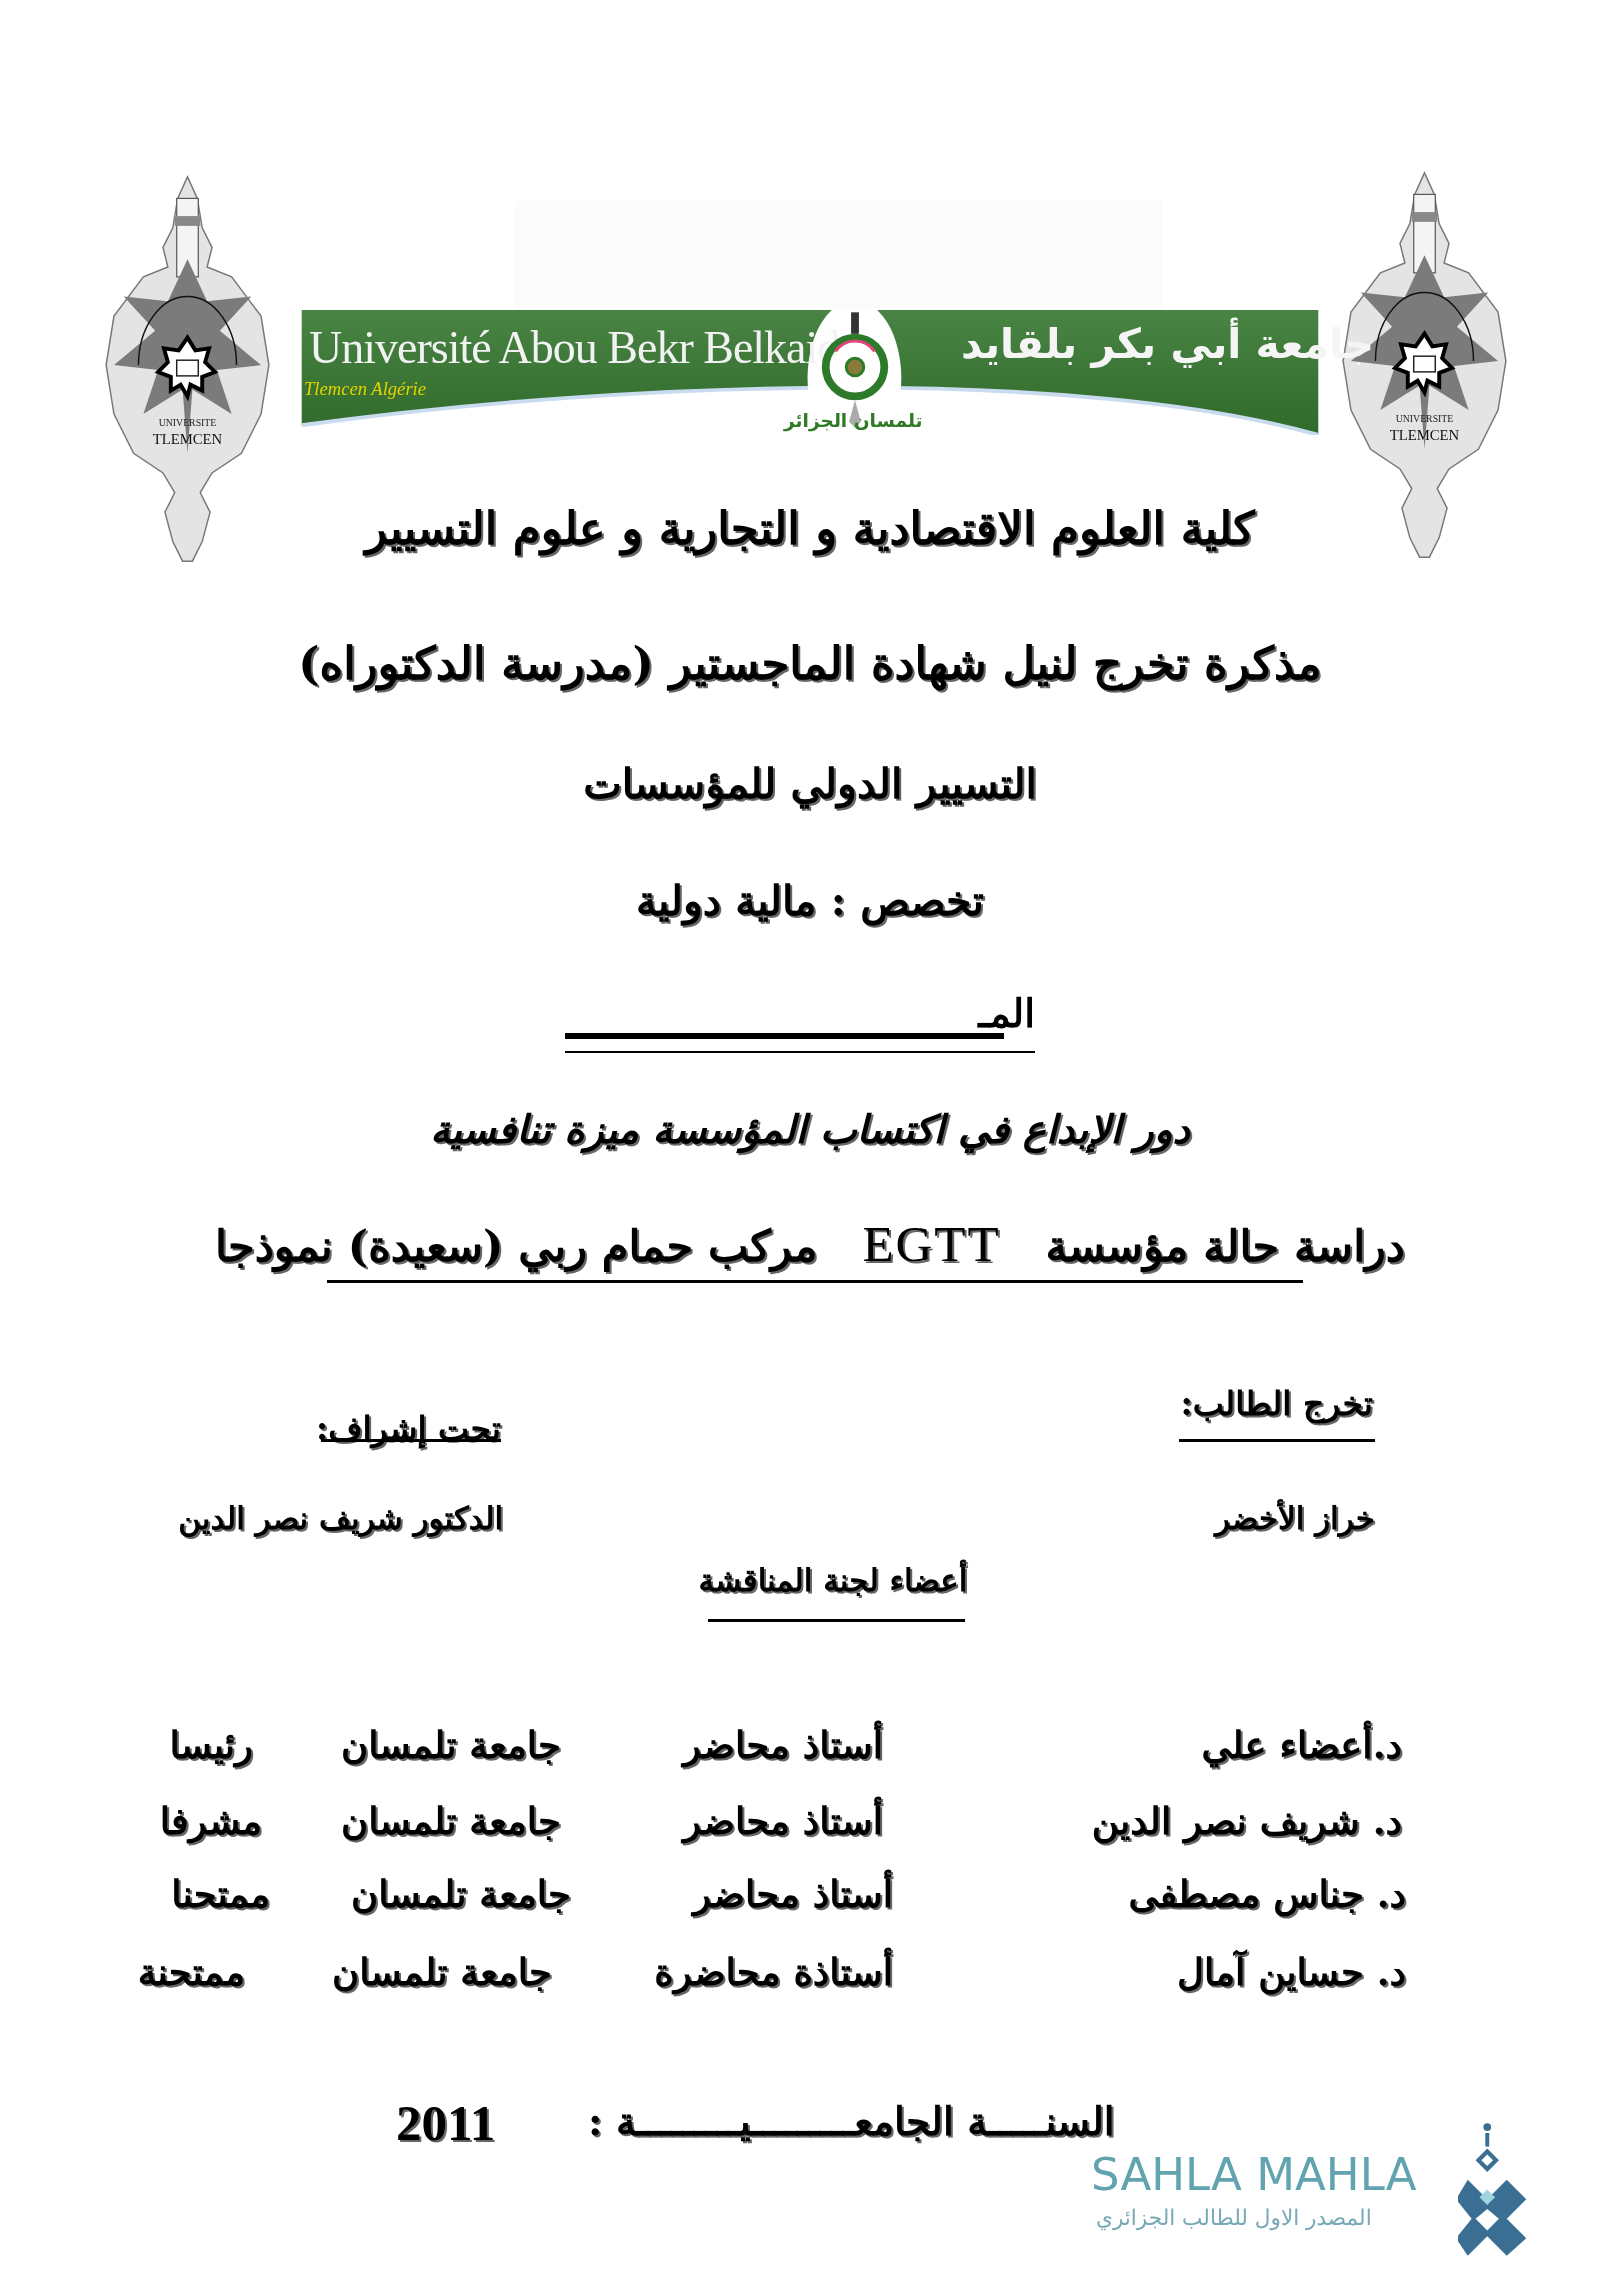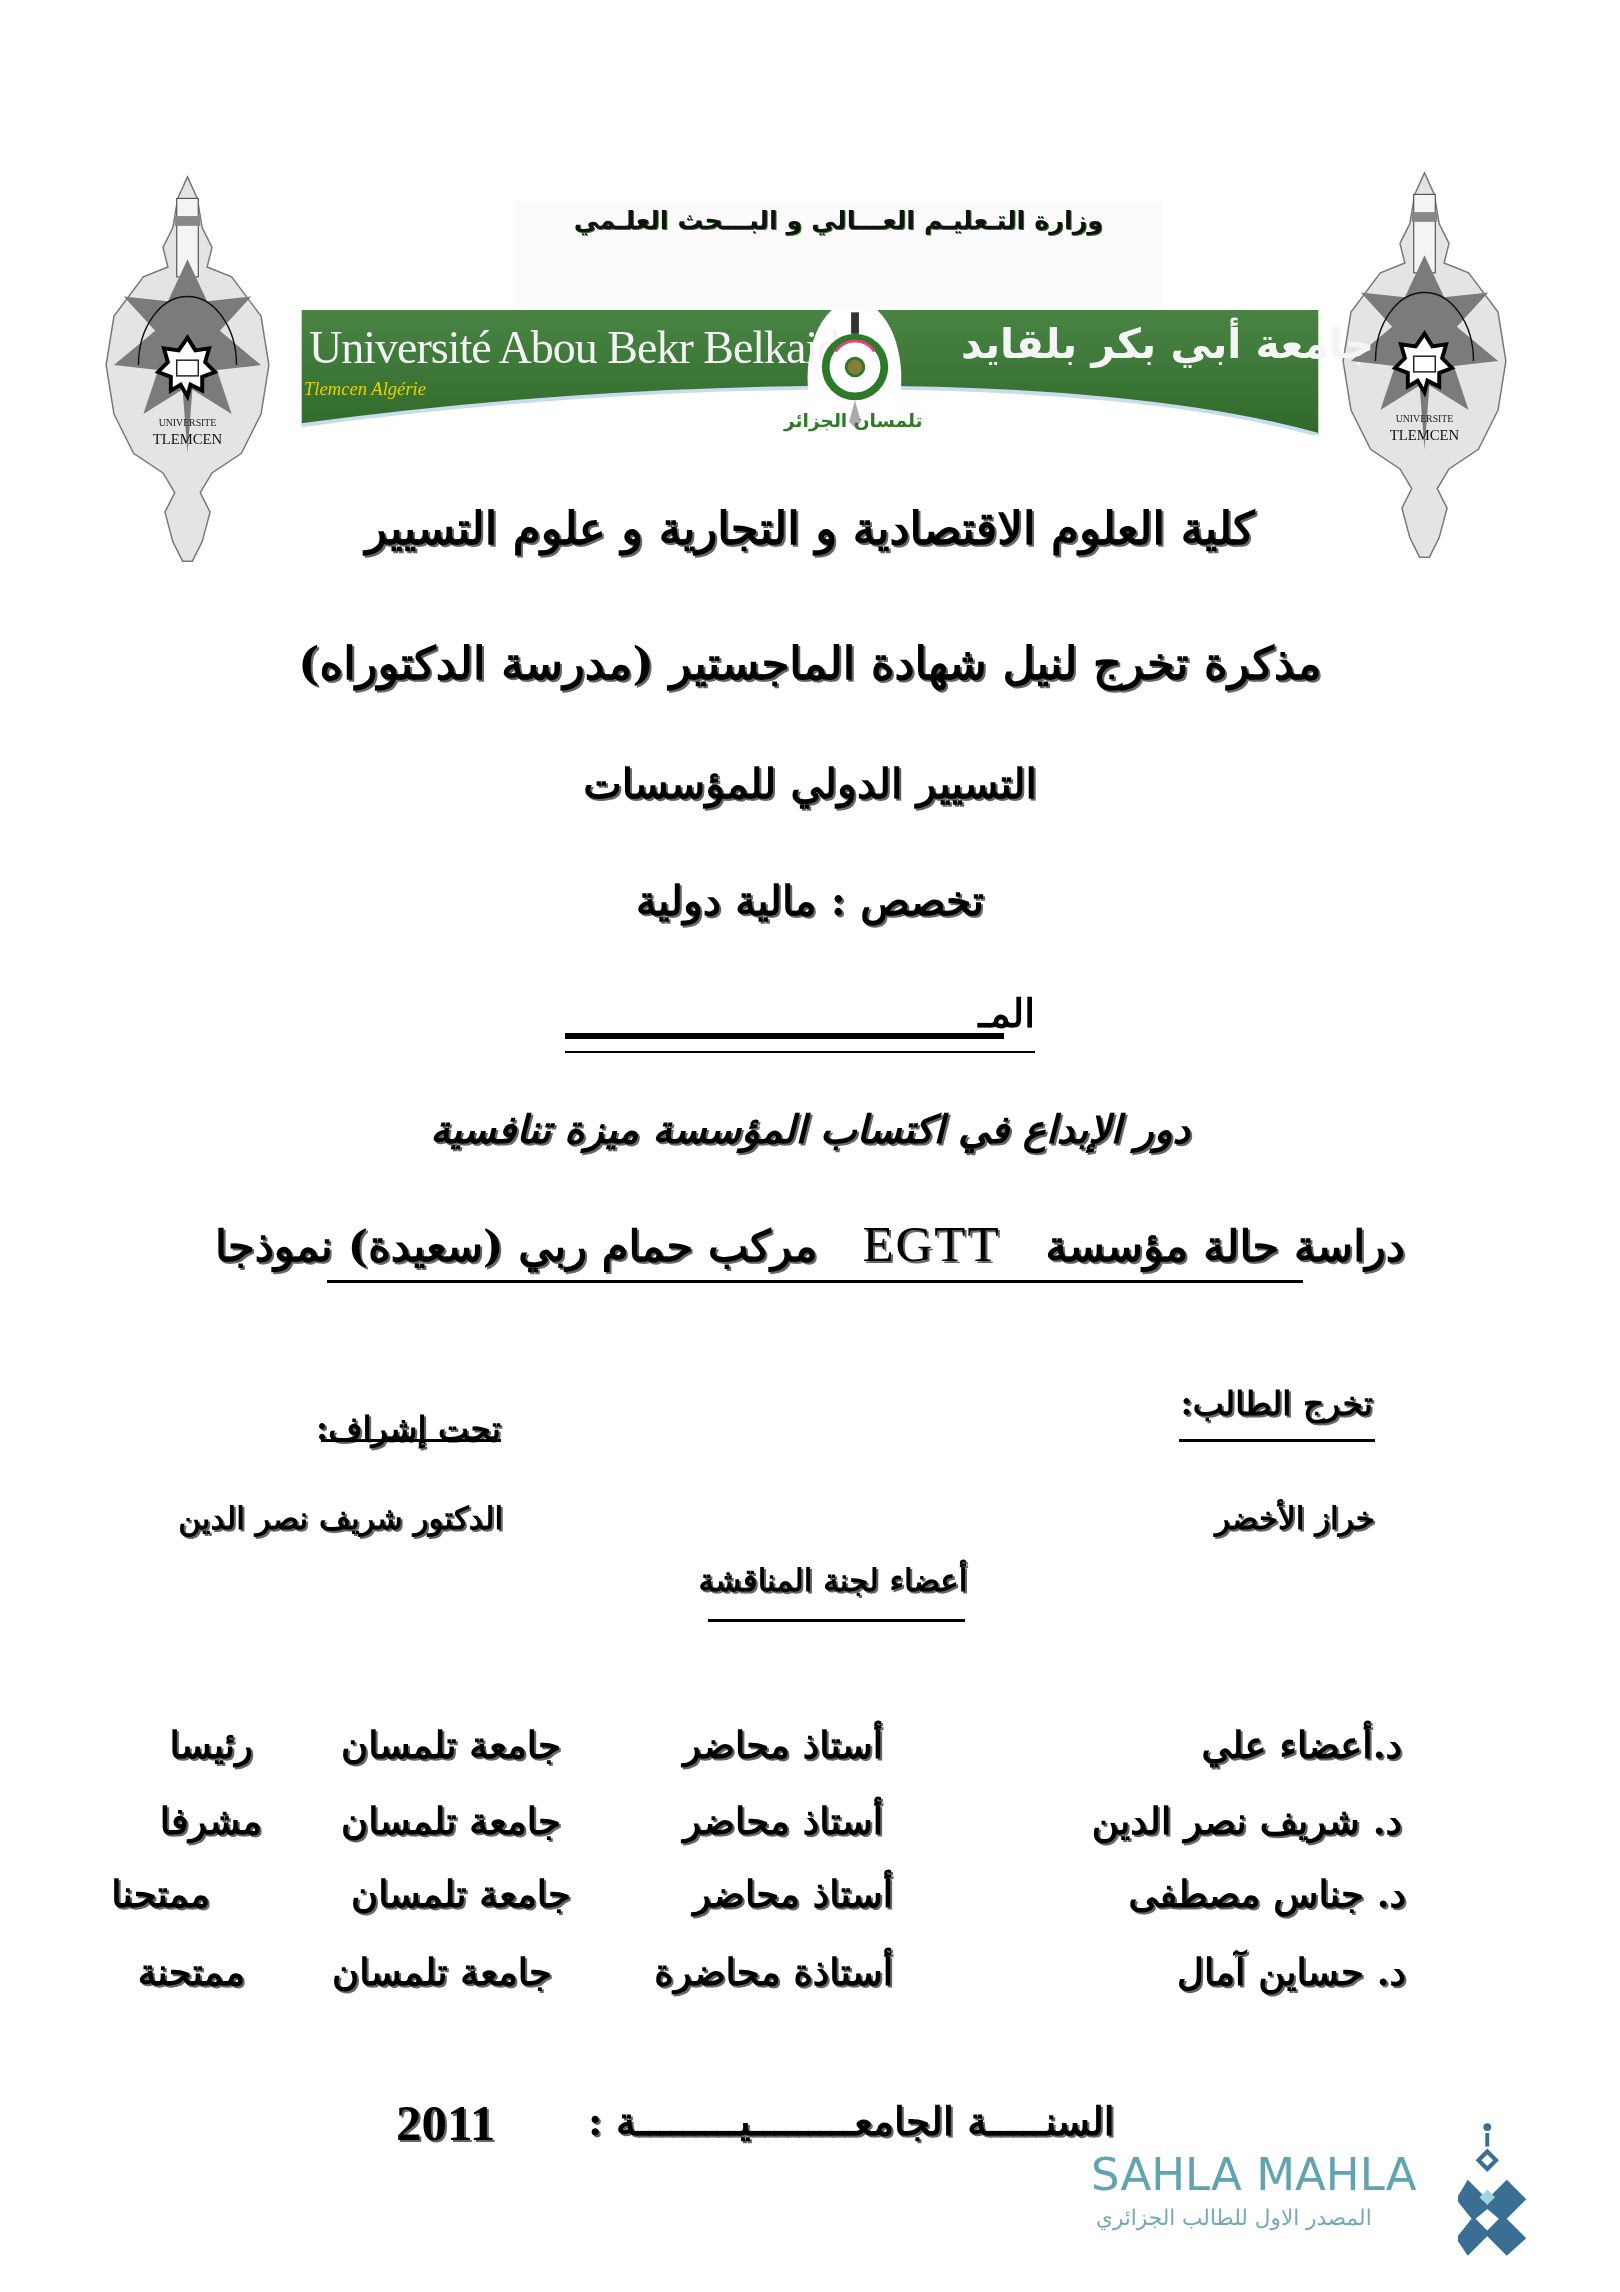--- a/index.html
+++ b/index.html
@@ -72,21 +72,20 @@
     <path d="M85 92 L105 135 L150 130 L118 165 L160 200 L115 205 L130 250 L90 225 L85 290 L80 225 L40 250 L55 205 L10 200 L52 165 L20 130 L65 135 Z" fill="#7b7b7b"></path>
     <path d="M35 200 A50 70 0 0 1 135 200" fill="none" stroke="#111" stroke-width="1.5"></path>
     <polygon points="85,172 93,185 107,183 103,197 113,207 100,212 100,226 88,220 85,232 78,220 68,226 68,212 55,207 65,197 61,183 76,185" fill="#fff" stroke="#000" stroke-width="4"></polygon>
     <rect x="74" y="195" width="22" height="16" fill="none" stroke="#222" stroke-width="1.5"></rect>
     <text x="85" y="262" font-size="10" text-anchor="middle" fill="#222" font-family="Liberation Serif, serif">UNIVERSITE</text>
     <text x="85" y="280" font-size="15" text-anchor="middle" fill="#111" font-family="Liberation Serif, serif">TLEMCEN</text>
   </svg>
 </div>
 
 <div class="abs ministry">
-  <div class="l2">وزارة التـعليـم العـــالي و البـــحث العلـمي</div>
 </div>
 
 <div class="abs banner">
   <svg width="1020" height="125" viewBox="0 0 1041 128">
     <defs>
       <linearGradient id="g1" x1="0" y1="0" x2="0" y2="1">
         <stop offset="0" stop-color="#4a8444"></stop>
         <stop offset="1" stop-color="#2f6a2a"></stop>
       </linearGradient>
     </defs>
@@ -154,21 +153,21 @@
   <div>
     <div class="abs ar jury-row heavy" style="right:218px; top:1799px;">د. شريف نصر الدين</div>
     <div class="abs ar jury-row heavy" style="right:737px; top:1799px;">أستاذ محاضر</div>
     <div class="abs ar jury-row heavy" style="right:1059px; top:1799px;">جامعة تلمسان</div>
     <div class="abs ar jury-row heavy" style="right:1358px; top:1799px;">مشرفا</div>
   </div>
   <div>
     <div class="abs ar jury-row heavy" style="right:214px; top:1872px;">د. جناس مصطفى</div>
     <div class="abs ar jury-row heavy" style="right:727px; top:1872px;">أستاذ محاضر</div>
     <div class="abs ar jury-row heavy" style="right:1049px; top:1872px;">جامعة تلمسان</div>
-    <div class="abs ar jury-row heavy" style="right:1410px; top:1872px;">ممتحنا</div>
+    <div class="abs ar jury-row heavy" style="right:1350px; top:1872px;">ممتحنا</div>
   </div>
   <div>
     <div class="abs ar jury-row heavy" style="right:214px; top:1950px;">د. حساين آمال</div>
     <div class="abs ar jury-row heavy" style="right:727px; top:1950px;">أستاذة محاضرة</div>
     <div class="abs ar jury-row heavy" style="right:1068px; top:1950px;">جامعة تلمسان</div>
     <div class="abs ar jury-row heavy" style="right:1375px; top:1950px;">ممتحنة</div>
   </div>
 </div>
 
 <div class="abs ar year-lbl heavy">السنـــــة الجامعـــــــــيـــــــــة  :</div>

